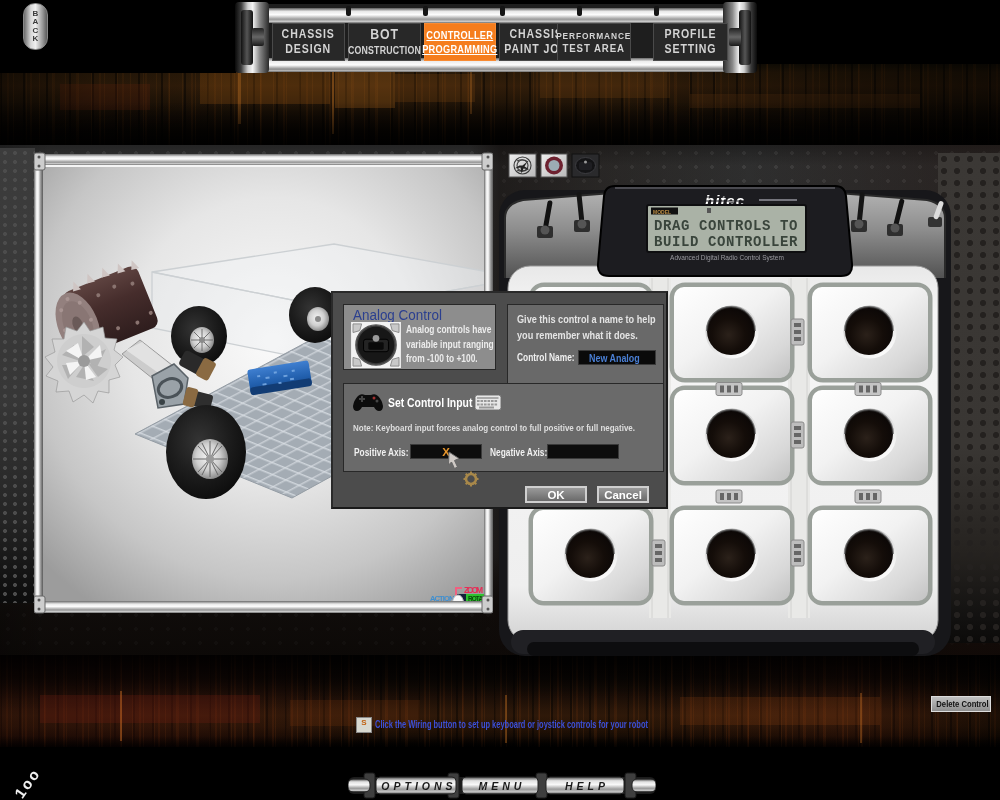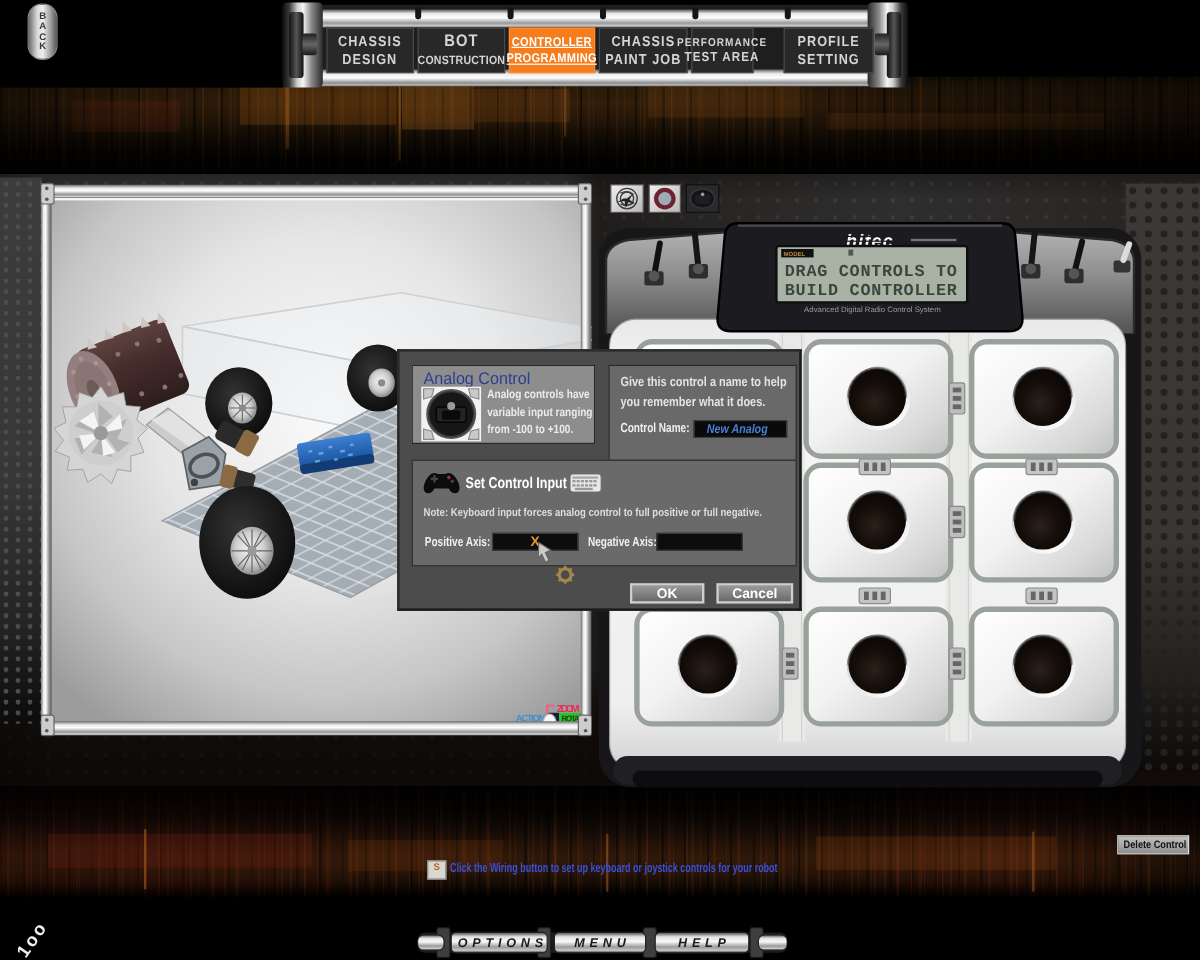--- a/index.html
+++ b/index.html
@@ -95,21 +95,21 @@
     </div>
   <div class="abs tab" style="left:113px;top:21px;width:73px;">
       <span><b style="font-size:14px;">BOT</b><br><b style="font-size:10px;letter-spacing:.2px;">CONSTRUCTION</b></span>
     </div>
   <div class="abs tab tabon" style="left:189px;top:21px;width:72px;">
       <span style="font-size:10.5px;line-height:14px;letter-spacing:.3px;">CONTROLLER<br>PROGRAMMING</span>
     </div>
   <div class="abs tab" style="left:264px;top:21px;width:74px;">
       <span>CHASSIS<br>PAINT JOB</span>
     </div>
-  <div class="abs tab" style="left:341px;top:21px;width:52px;">
+  <div class="abs tab" style="left:322px;top:21px;width:74px;">
       <span style="font-size:9.5px;line-height:13px;">PERFORMANCE<br><b style="font-size:11px;">TEST AREA</b></span>
     </div>
   <div class="abs tab" style="left:418px;top:21px;width:75px;">
       <span>PROFILE<br>SETTING</span>
     </div>
 </div>
 <style>
  .tab{height:38px;background:#282828;border:1px solid #4a4a4a;box-sizing:border-box;display:flex;align-items:center;justify-content:center;
       color:#d4d4d4;font-weight:bold;font-size:12px;line-height:15px;text-align:center;letter-spacing:1px;}
  .tab span{display:block;transform:scaleX(.88);white-space:nowrap;}
@@ -545,21 +545,21 @@
           <path d="M2,46 l9,0 l-2,-7 l-7,-2 Z"></path>
           <path d="M50,46 l-9,0 l2,-7 l7,-2 Z"></path>
         </g>
    </svg>
    <div class="abs tx" style="left:62px;top:18px;font-size:10px;font-weight:bold;color:#ececec;line-height:14.5px;transform:scaleX(.84);transform-origin:left;">Analog controls have<br>variable input ranging<br>from -100 to +100.</div>
  </div>
 
  <div class="abs" style="left:174px;top:11px;width:157px;height:86px;background:#696969;border:1.5px solid #282828;box-sizing:border-box;">
    <div class="abs tx" style="left:9px;top:6px;font-size:11px;font-weight:bold;color:#e4e4e4;line-height:16px;transform:scaleX(.83);transform-origin:left;">Give this control a name to help<br>you remember what it does.</div>
    <div class="abs tx" style="left:9px;top:46px;font-size:11px;font-weight:bold;color:#f0f0f0;transform:scaleX(.76);transform-origin:left;">Control Name:</div>
-   <div class="abs" style="left:70px;top:45px;width:78px;height:15px;background:#0a0a0a;border:1px solid #3a3a3a;box-sizing:border-box;font-style:italic;">
+   <div class="abs" style="left:70px;top:45px;width:78px;height:15px;background:#0a0a0a;border:1px solid #3a3a3a;box-sizing:border-box;">
      <div class="tx" style="margin:1px 0 0 10px;font-size:10.5px;font-weight:bold;color:#4a7fd4;transform:scaleX(.85);transform-origin:left;">New Analog</div>
    </div>
  </div>
 
  <div class="abs" style="left:10px;top:90px;width:321px;height:89px;background:#6a6a6a;border:1.5px solid #282828;box-sizing:border-box;">
    <svg class="abs" style="left:8px;top:8px;" width="32" height="22" viewBox="0 0 32 22">
      <path d="M6,4 Q9,1 13,3 L19,3 Q23,1 26,4 Q30,8 31,14 Q31,19 27,19 Q24,19 22,15 L10,15 Q8,19 5,19 Q1,19 1,14 Q2,8 6,4 Z" fill="#0c0c0c"></path>
      <rect x="7" y="6" width="6" height="2" fill="#444"></rect>
         <rect x="9" y="4" width="2" height="6" fill="#444"></rect>
      <circle cx="22" cy="6" r="1.5" fill="#a03030"></circle>
@@ -590,21 +590,21 @@
    <div class="abs" style="left:66px;top:60px;width:72px;height:15px;background:#0d0d0d;border:1px solid #3a3a3a;box-sizing:border-box;text-align:center;display:flex;align-items:center;justify-content:center;">
      <span style="font-size:11.5px;font-weight:bold;color:#e8962c;">X</span>
    </div>
    <div class="abs tx" style="left:146px;top:62px;font-size:11px;font-weight:bold;color:#f0f0f0;transform:scaleX(.76);transform-origin:left;">Negative Axis:</div>
    <div class="abs" style="left:203px;top:60px;width:72px;height:15px;background:#0d0d0d;border:1px solid #3a3a3a;box-sizing:border-box;"></div>
  </div>
 
  <div class="abs" style="left:192px;top:193px;width:62px;height:17px;background:linear-gradient(180deg,#9a9a9a,#6a6a6a);border:2px solid #cfcfcf;box-sizing:border-box;display:flex;align-items:center;justify-content:center;">
    <span style="font-size:11.5px;font-weight:bold;color:#fff;">OK</span>
  </div>
- <div class="abs" style="left:264px;top:193px;width:64px;height:17px;background:linear-gradient(180deg,#9a9a9a,#6a6a6a);border:2px solid #cfcfcf;box-sizing:border-box;display:flex;align-items:center;justify-content:center;">
+ <div class="abs" style="left:264px;top:193px;width:52px;height:17px;background:linear-gradient(180deg,#9a9a9a,#6a6a6a);border:2px solid #cfcfcf;box-sizing:border-box;display:flex;align-items:center;justify-content:center;">
    <span style="font-size:11.5px;font-weight:bold;color:#fff;">Cancel</span>
  </div>
 
  <svg class="abs" style="left:114px;top:158px;" width="40" height="40" viewBox="0 0 40 40">
    <polygon points="2,1 12,7.5 7.5,9.5 10.5,16 7.5,17.5 4.5,11 1.5,14" fill="#cfcac6" stroke="#666" stroke-width="1"></polygon>
    <g transform="translate(24,28)">
      <circle r="5" fill="none" stroke="#a8884a" stroke-width="2.6"></circle>
      <g stroke="#a8884a" stroke-width="2">
        <line x1="0" y1="-7.5" x2="0" y2="-5"></line>
           <line x1="0" y1="5" x2="0" y2="7.5"></line>

